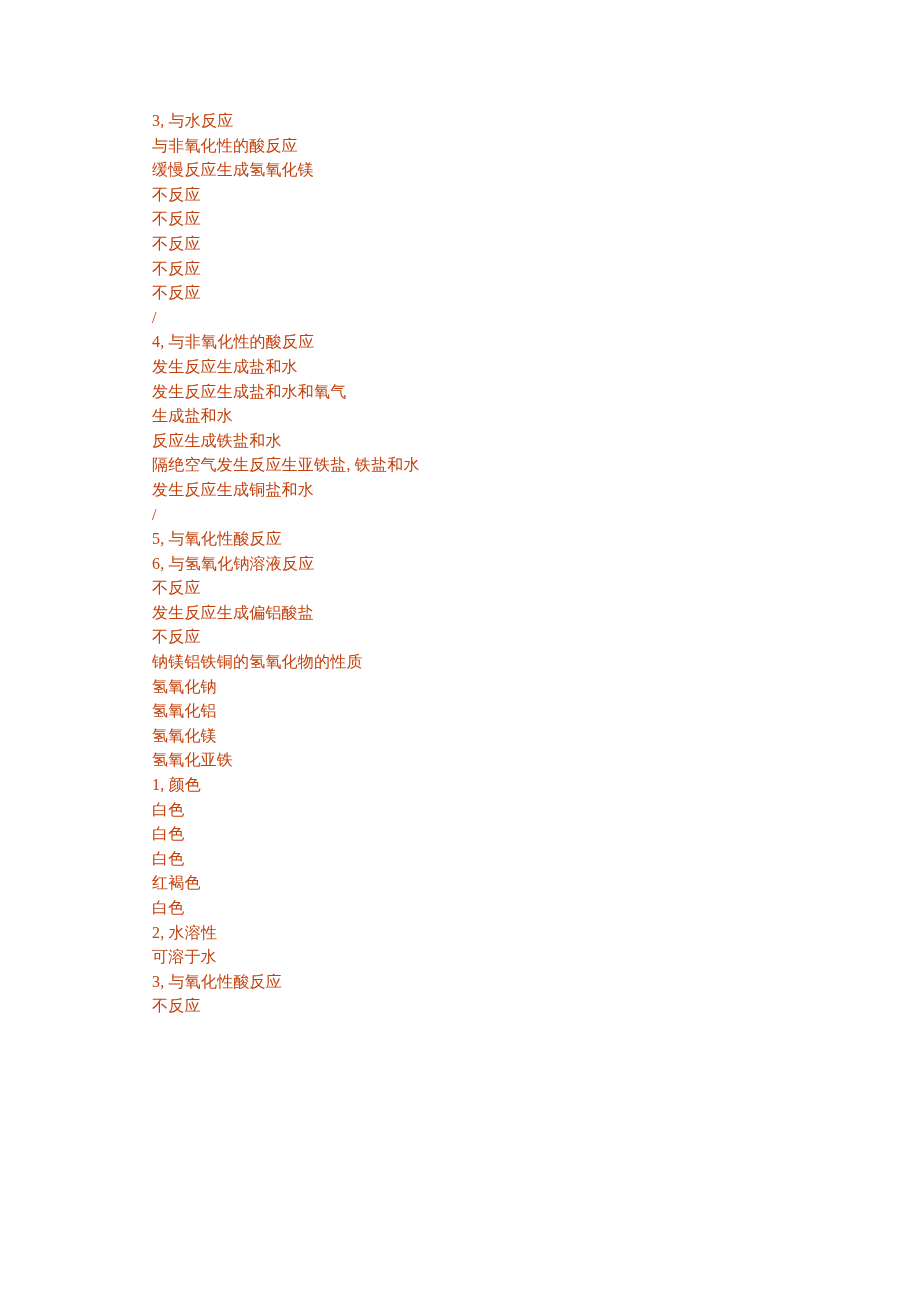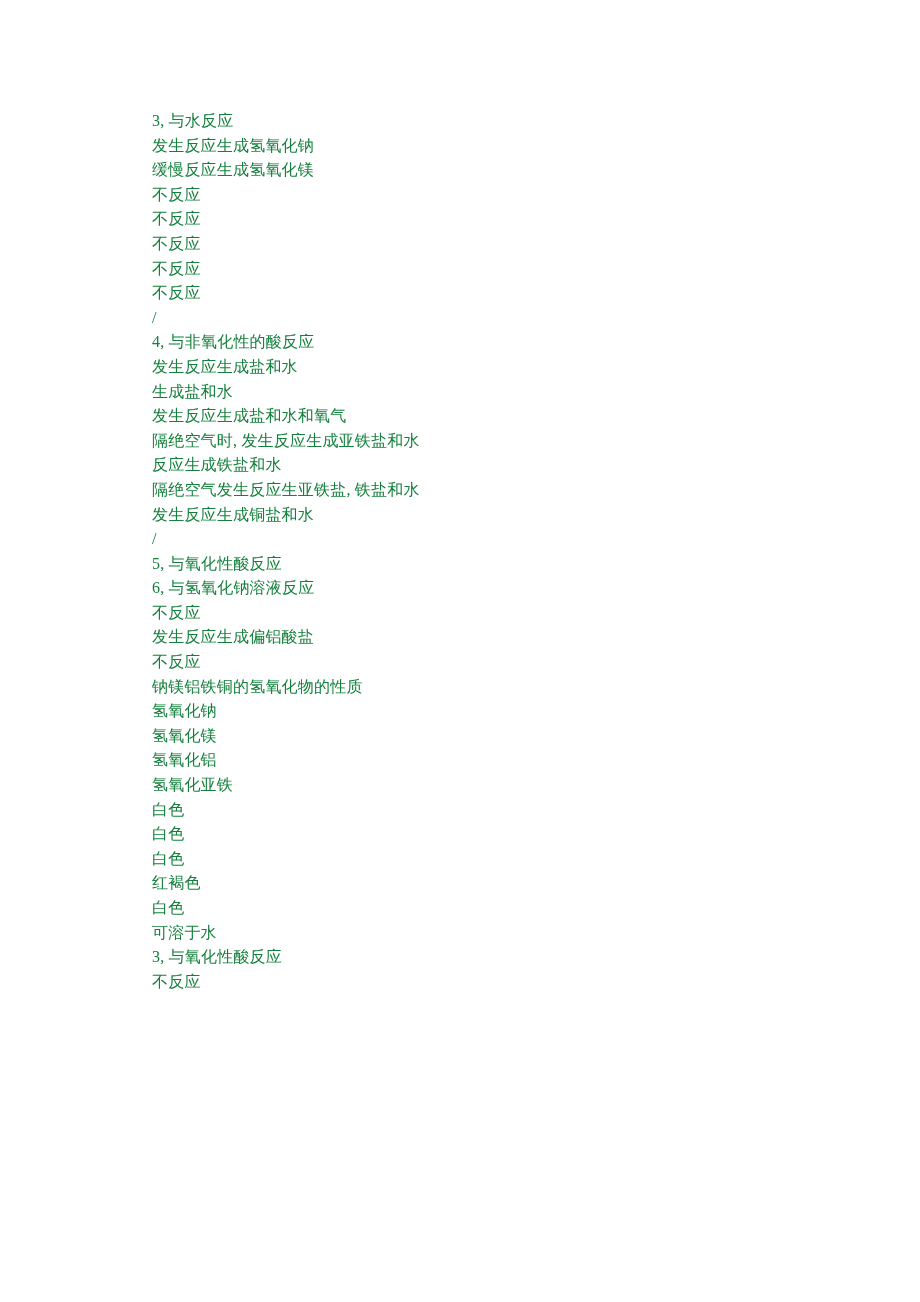--- a/index.html
+++ b/index.html
@@ -10,58 +10,59 @@
   }
   .page {
     padding: 109px 0 0 152px;
     width: 768px;
     box-sizing: border-box;
   }
   .line {
     font-family: "SimSun", "Songti SC", "STSong", serif;
     font-size: 16px;
     line-height: 24.6px;
-    color: #15803d;
+    color: #c2410c;
     white-space: pre;
     letter-spacing: 0.2px;
   }
 </style>
 </head>
 <body>
 
 <div class="page">
   <div class="line">3, 与水反应</div>
-  <div class="line">发生反应生成氢氧化钠</div>
+  <div class="line">与非氧化性的酸反应</div>
   <div class="line">缓慢反应生成氢氧化镁</div>
   <div class="line">不反应</div>
   <div class="line">不反应</div>
   <div class="line">不反应</div>
   <div class="line">不反应</div>
   <div class="line">不反应</div>
   <div class="line">/</div>
   <div class="line">4, 与非氧化性的酸反应</div>
   <div class="line">发生反应生成盐和水</div>
+  <div class="line">发生反应生成盐和水和氧气</div>
   <div class="line">生成盐和水</div>
-  <div class="line">发生反应生成盐和水和氧气</div>
-  <div class="line">隔绝空气时, 发生反应生成亚铁盐和水</div>
   <div class="line">反应生成铁盐和水</div>
   <div class="line">隔绝空气发生反应生亚铁盐, 铁盐和水</div>
   <div class="line">发生反应生成铜盐和水</div>
   <div class="line">/</div>
   <div class="line">5, 与氧化性酸反应</div>
   <div class="line">6, 与氢氧化钠溶液反应</div>
   <div class="line">不反应</div>
   <div class="line">发生反应生成偏铝酸盐</div>
   <div class="line">不反应</div>
   <div class="line">钠镁铝铁铜的氢氧化物的性质</div>
   <div class="line">氢氧化钠</div>
+  <div class="line">氢氧化铝</div>
   <div class="line">氢氧化镁</div>
-  <div class="line">氢氧化铝</div>
   <div class="line">氢氧化亚铁</div>
+  <div class="line">1, 颜色</div>
   <div class="line">白色</div>
   <div class="line">白色</div>
   <div class="line">白色</div>
   <div class="line">红褐色</div>
   <div class="line">白色</div>
+  <div class="line">2, 水溶性</div>
   <div class="line">可溶于水</div>
   <div class="line">3, 与氧化性酸反应</div>
   <div class="line">不反应</div>
 </div>
 
 </body></html>

